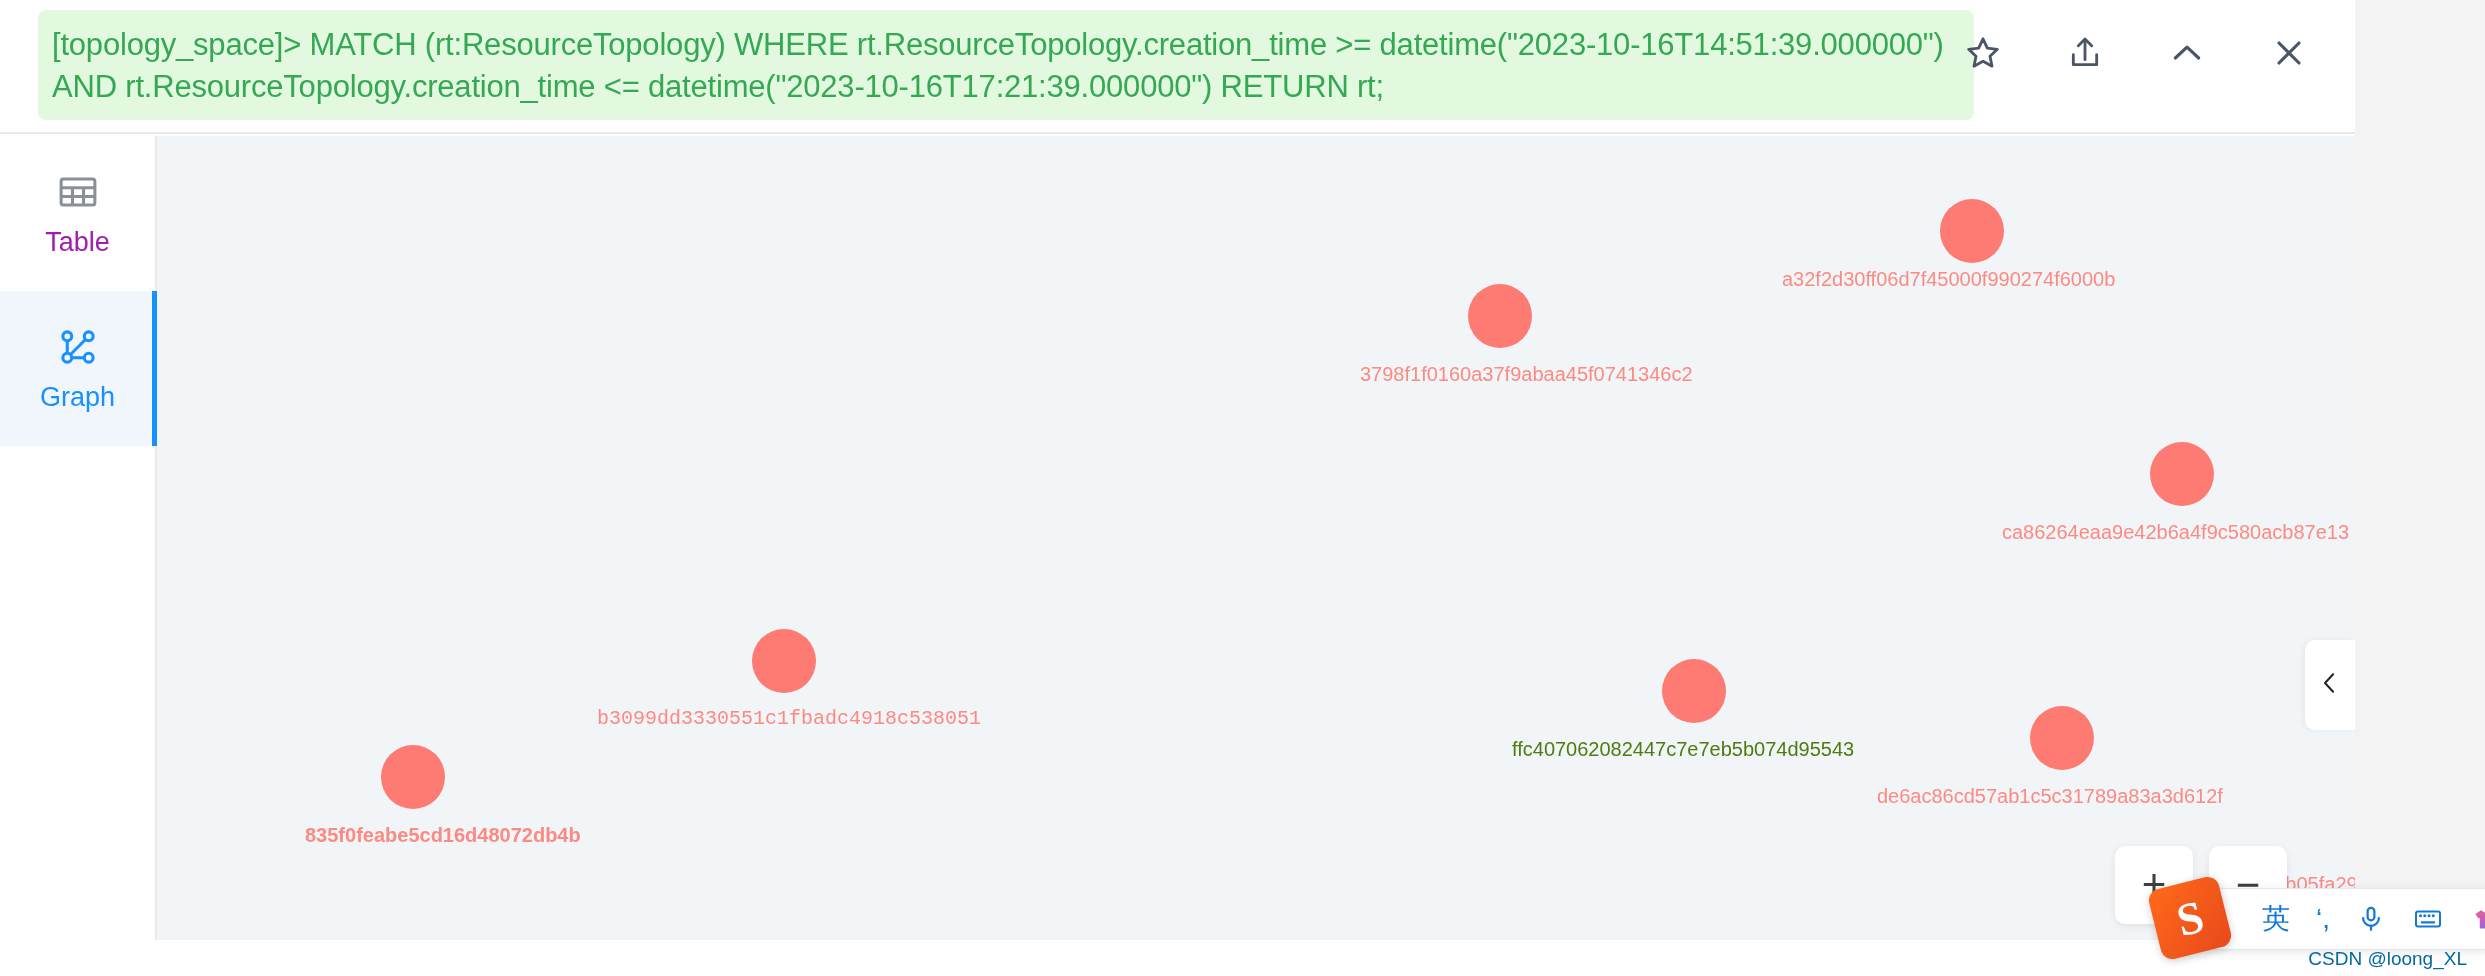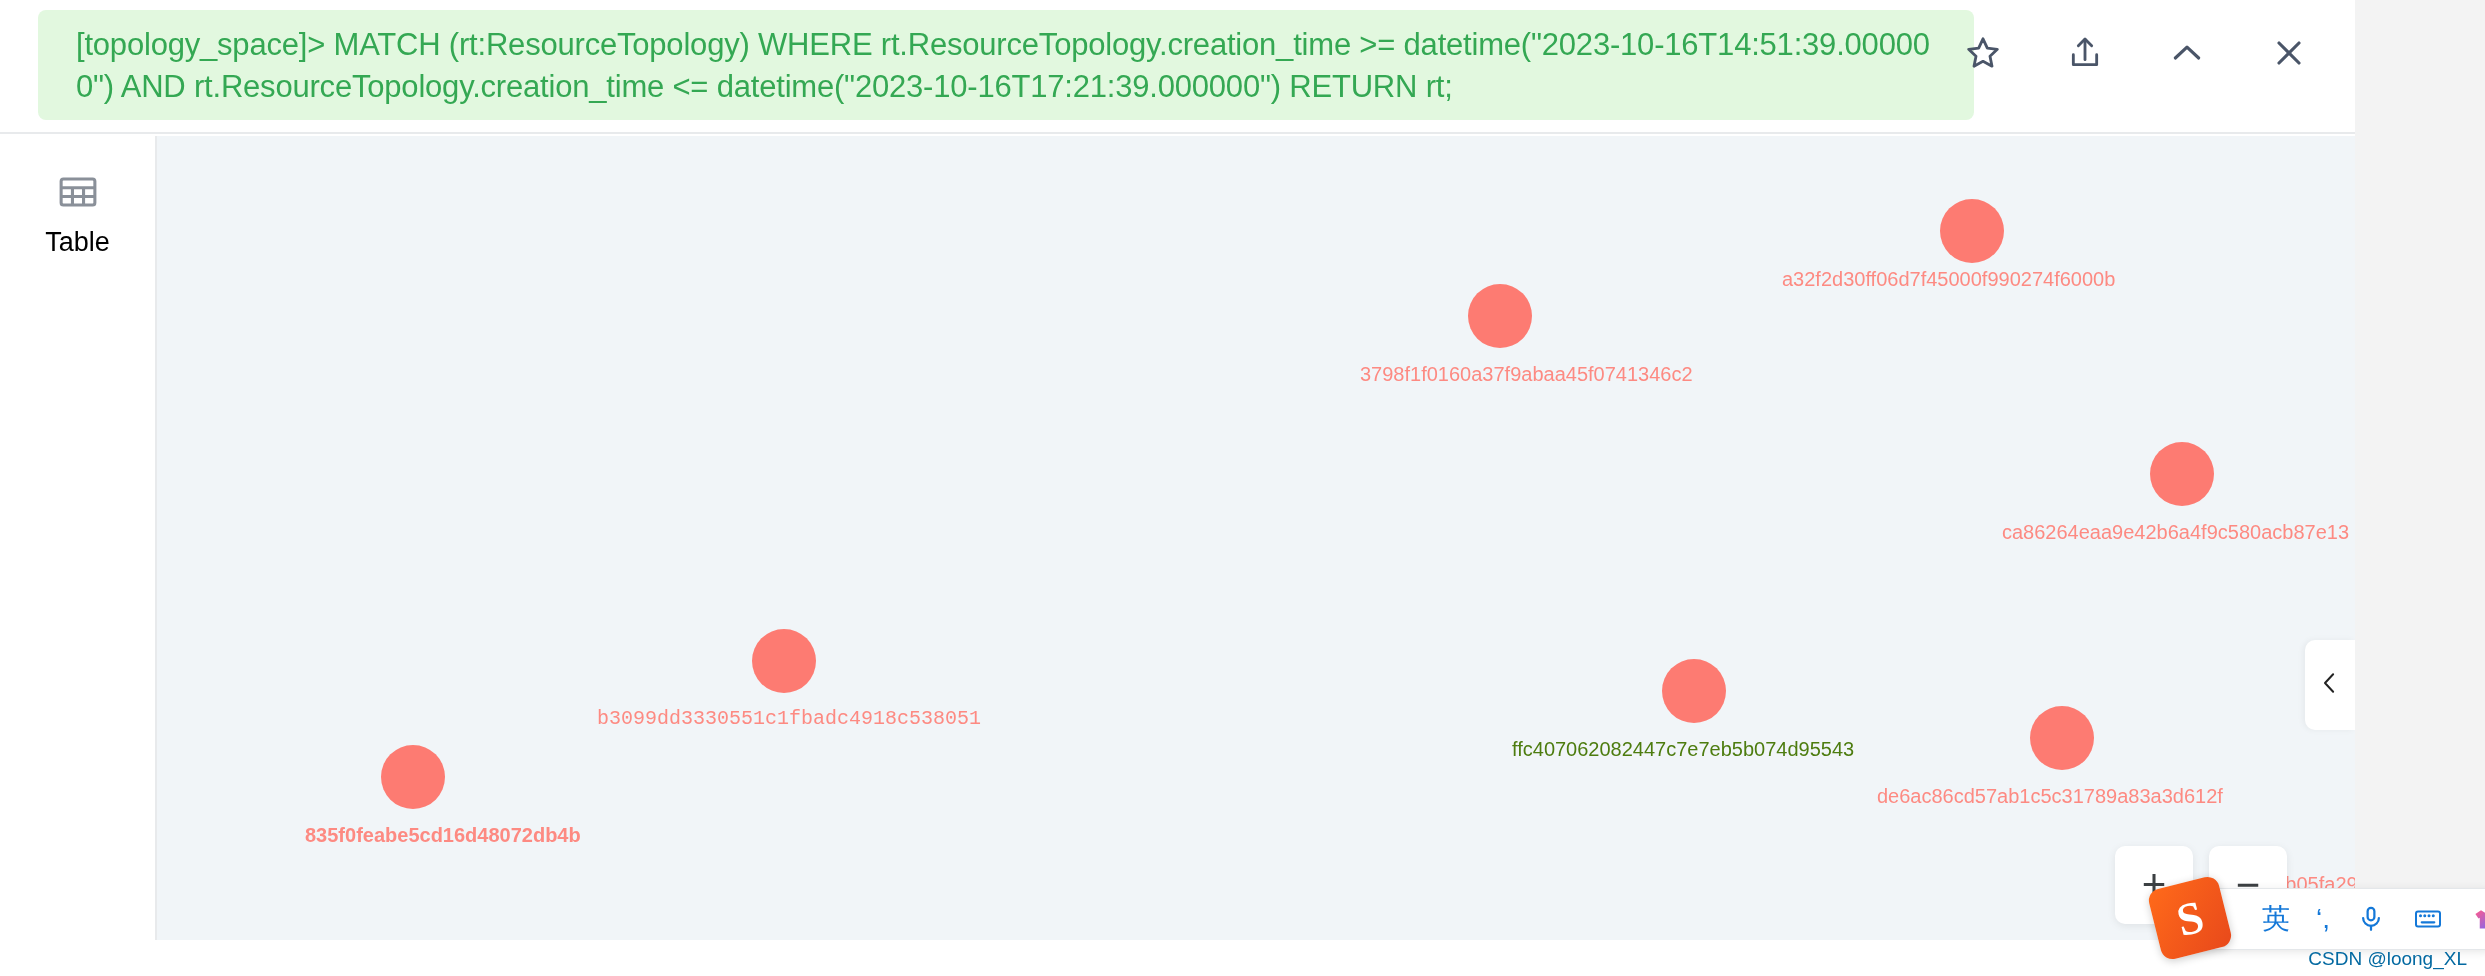--- a/index.html
+++ b/index.html
@@ -17,21 +17,21 @@
     position: absolute; left: 0; top: 0;
     width: 2362px; height: 134px;
     background: #ffffff;
     border-bottom: 2px solid #e8eaec;
   }
   .query-pill {
     position: absolute; left: 38px; top: 10px;
     width: 1936px; height: 110px;
     background: #e2f8df;
     border-radius: 8px;
-    padding: 14px 22px 0 38px;
+    padding: 14px 22px 0 14px;
   }
   .query-text {
     color: #34a853;
     font-size: 31px;
     line-height: 42px;
     font-family: "Liberation Sans", sans-serif;
     white-space: pre-wrap;
     word-break: break-all;
     letter-spacing: -0.2px;
   }
@@ -61,21 +61,21 @@
     gap: 12px;
     cursor: pointer;
     position: relative;
     background: #ffffff;
   }
   .rail-item.active { background: #f0f6fb; }
   .rail-item.active::after {
     content: ""; position: absolute; right: -2px; top: 0;
     width: 5px; height: 100%; background: #1890ff;
   }
-  .rail-label { font-size: 27px; color: #000000; }
+  .rail-label { font-size: 27px; color: #a21caf; }
   .rail-item.active .rail-label { color: #1890ff; }
   .rail-icon { width: 46px; height: 46px; display:block; }
 
   
   .canvas {
     position: absolute; left: 157px; top: 136px;
     width: 2198px; height: 804px;
     background: #f1f5f8;
     overflow: hidden;
   }
@@ -223,20 +223,34 @@
           <rect x="3.2" y="5.2" width="17.6" height="13.6" rx="1.2"></rect>
           <line x1="3.2" y1="9.8" x2="20.8" y2="9.8"></line>
           <line x1="3.2" y1="14.3" x2="20.8" y2="14.3"></line>
           <line x1="9.1" y1="9.8" x2="9.1" y2="18.8"></line>
           <line x1="14.9" y1="9.8" x2="14.9" y2="18.8"></line>
         </svg>
       </span>
       <span class="rail-label">Table</span>
     </div>
 
+    <div class="rail-item active">
+      <span class="rail-icon">
+        <svg width="46" height="46" viewBox="0 0 24 24" fill="none" stroke="#1890ff" stroke-width="1.6">
+          <circle cx="6.4" cy="6.4" r="2.3"></circle>
+          <circle cx="17.6" cy="6.4" r="2.3"></circle>
+          <circle cx="6.4" cy="17.6" r="2.3"></circle>
+          <circle cx="17.6" cy="17.6" r="2.3"></circle>
+          <line x1="6.4" y1="8.7" x2="6.4" y2="15.3"></line>
+          <line x1="8.7" y1="17.6" x2="15.3" y2="17.6"></line>
+          <line x1="8.1" y1="15.9" x2="15.9" y2="8.1"></line>
+        </svg>
+      </span>
+      <span class="rail-label">Graph</span>
+    </div>
   </div>
 
   <div class="canvas">
 
     <div id="nodes-host">
         <div class="node" style="left: 1311px; top: 148px; width: 64px; height: 64px; background: rgb(253, 123, 114);"></div>
         <div class="node-label" style="left: 1163px; top: 225px; color: rgb(253, 138, 130); margin-left: 40px;">3798f1f0160a37f9abaa45f0741346c2</div>
         <div class="node" style="left: 1783px; top: 63px; width: 64px; height: 64px; background: rgb(253, 123, 114);"></div>
         <div class="node-label" style="left: 1625px; top: 130px; color: rgb(253, 138, 130);">a32f2d30ff06d7f45000f990274f6000b</div>
         <div class="node" style="left: 1993px; top: 306px; width: 64px; height: 64px; background: rgb(253, 123, 114);"></div>

